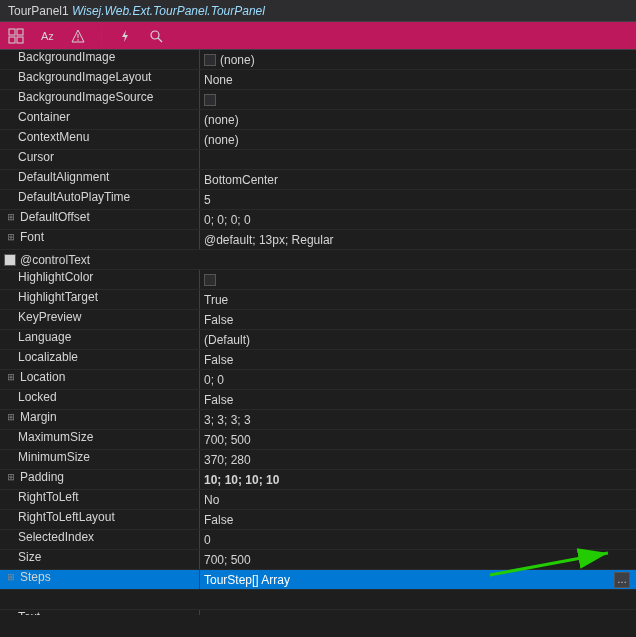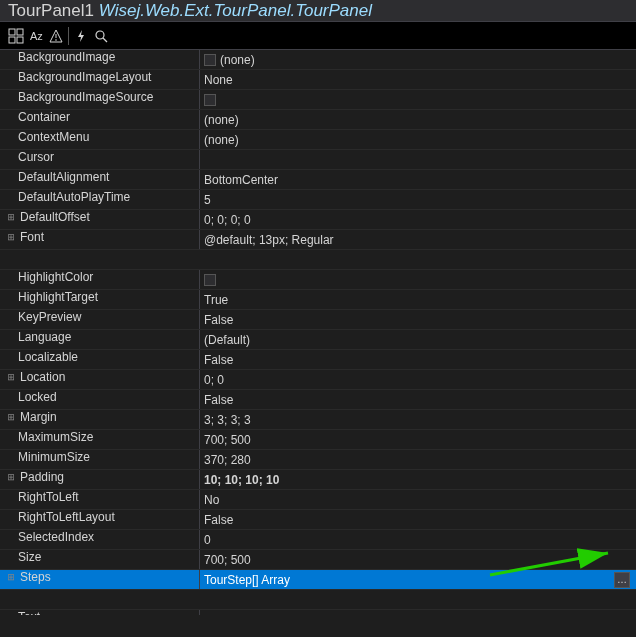--- a/index.html
+++ b/index.html
@@ -43,32 +43,32 @@
       display: flex;
       align-items: center;
       justify-content: center;
     }
 
     .component-info {
       background: #2d2d30;
       padding: 3px 8px;
       border-bottom: 1px solid #3f3f46;
       color: #d4d4d4;
-      font-size: 17px;
+      font-size: 12px;
       height: 22px;
       display: flex;
       align-items: center;
     }
 
     .toolbar {
-      background: #000000;
+      background: #be185d;
       padding: 3px 6px;
       border-bottom: 1px solid #3f3f46;
       display: flex;
-      gap: 0;
+      gap: 11px;
       align-items: center;
       height: 28px;
     }
     .toolbar-icon {
       width: 20px;
       height: 20px;
       display: flex;
       align-items: center;
       justify-content: center;
       background: transparent;
@@ -312,20 +312,24 @@
       <div class="prop-row">
         <div class="prop-name has-expand">
           <span class="expand-icon">⊞</span>
           <span>Font</span>
         </div>
         <div class="prop-value">
           <span>@default; 13px; Regular</span>
         </div>
       </div>
       <div class="prop-row">
+        <div class="prop-value">
+          <span class="color-swatch" style="background: rgb(212, 212, 212);"></span>
+          <span>@controlText</span>
+        </div>
       </div>
       <div class="prop-row">
         <div class="prop-name">
           <span>HighlightColor</span>
         </div>
         <div class="prop-value">
           <span class="color-swatch" style="background: rgb(45, 45, 48);"></span>
           <span></span>
         </div>
       </div>

